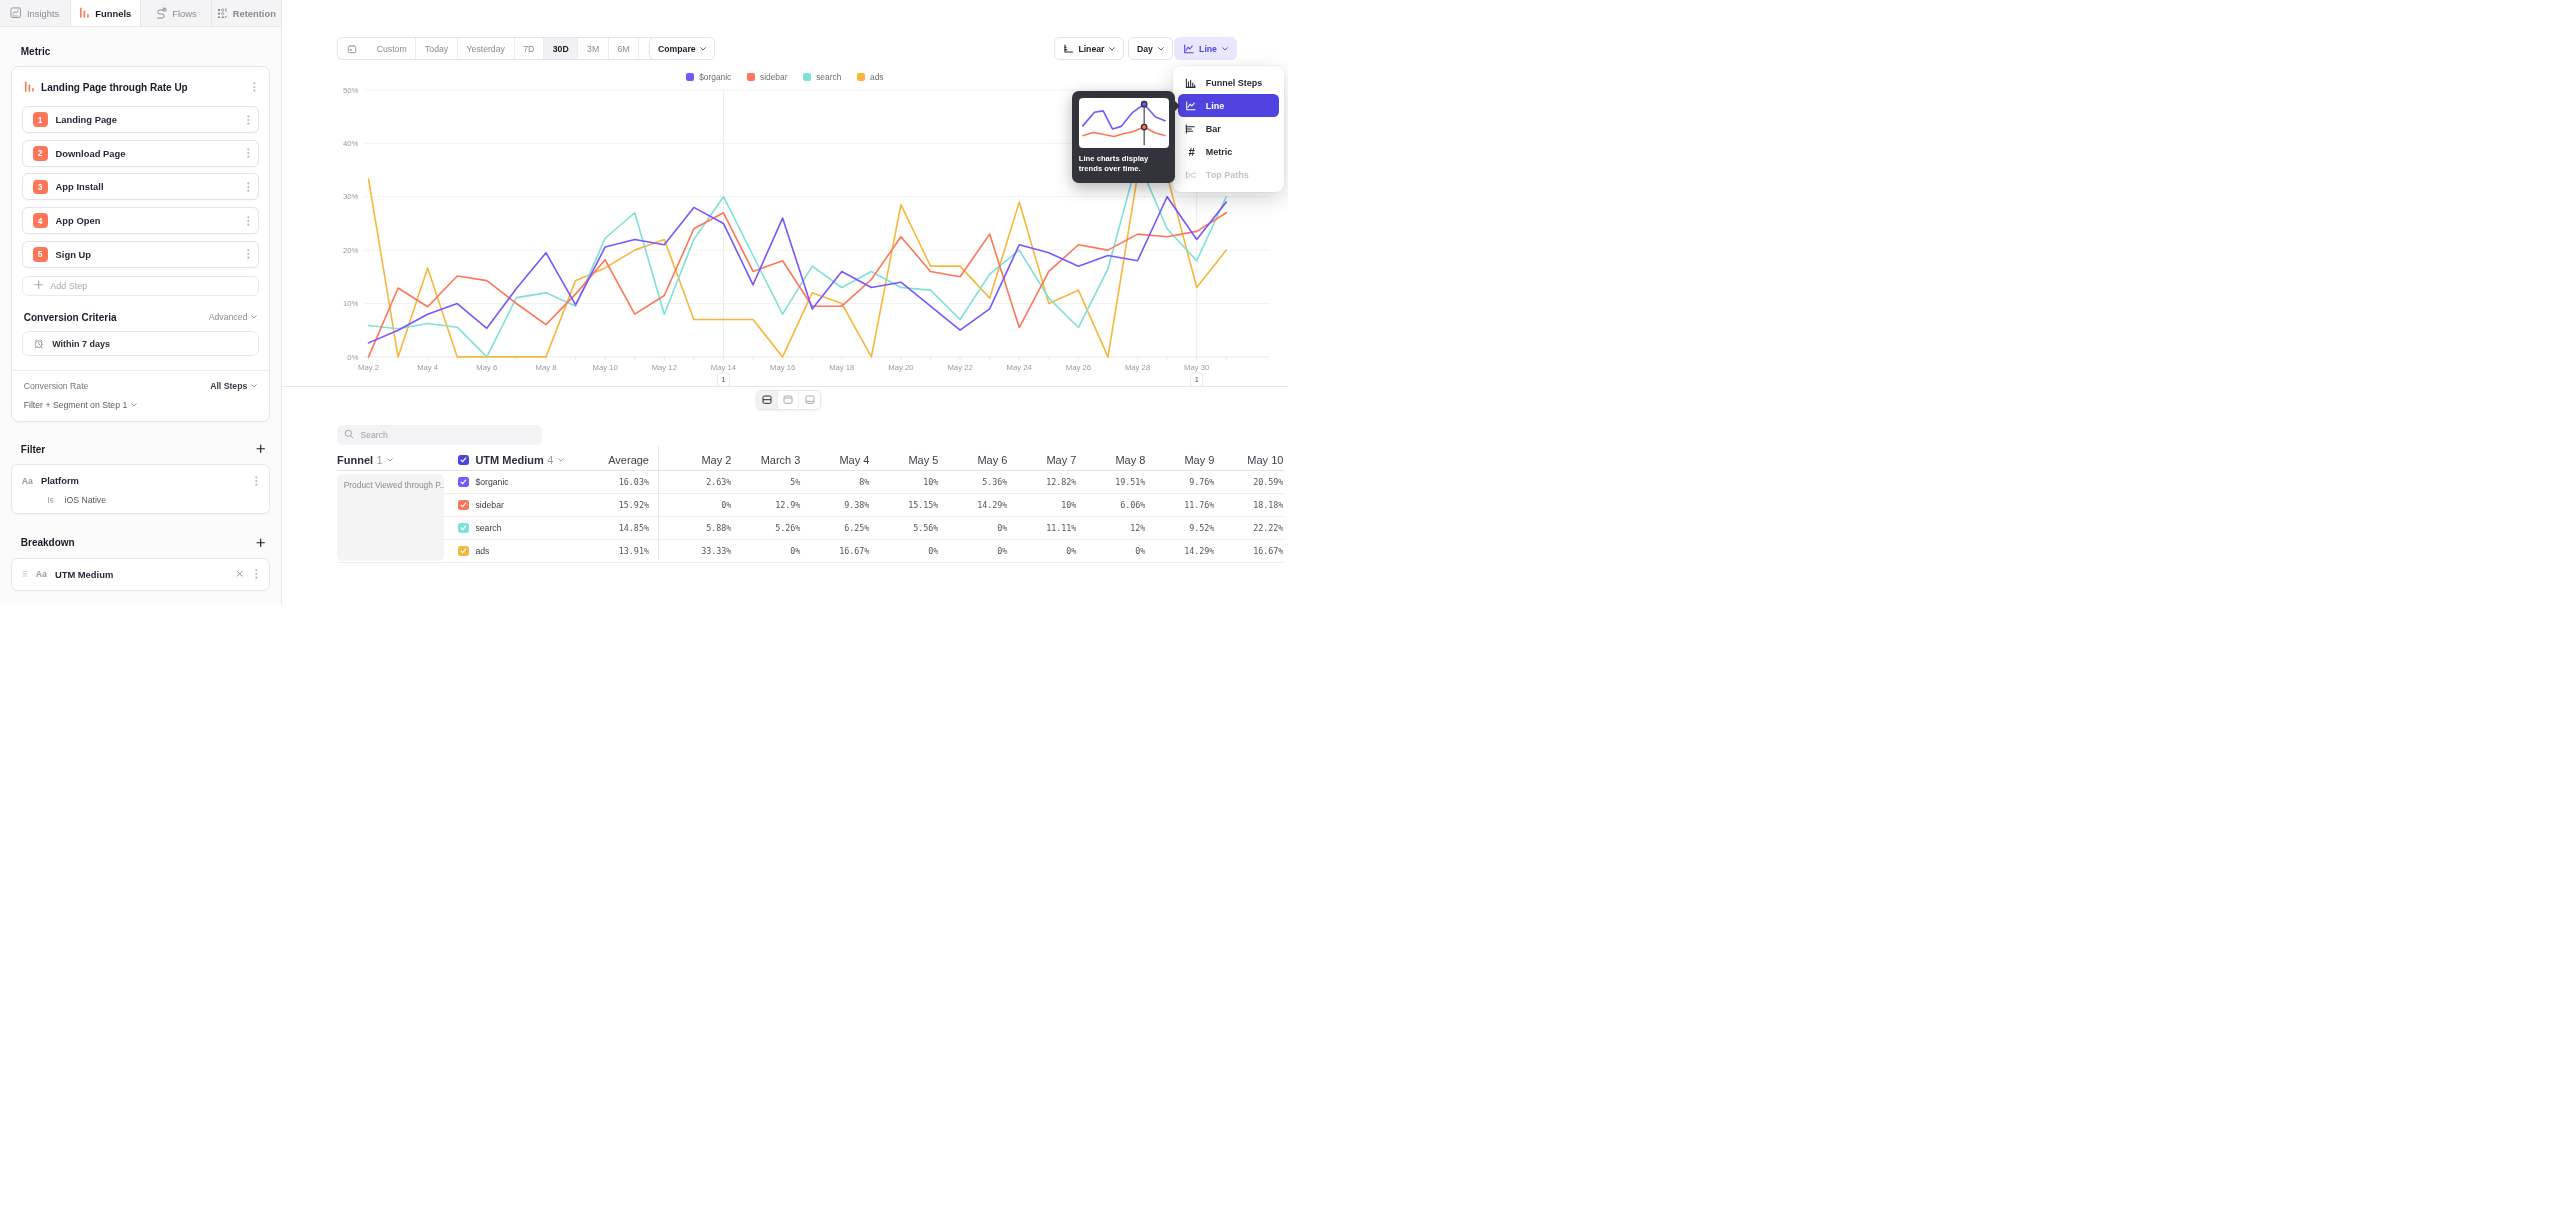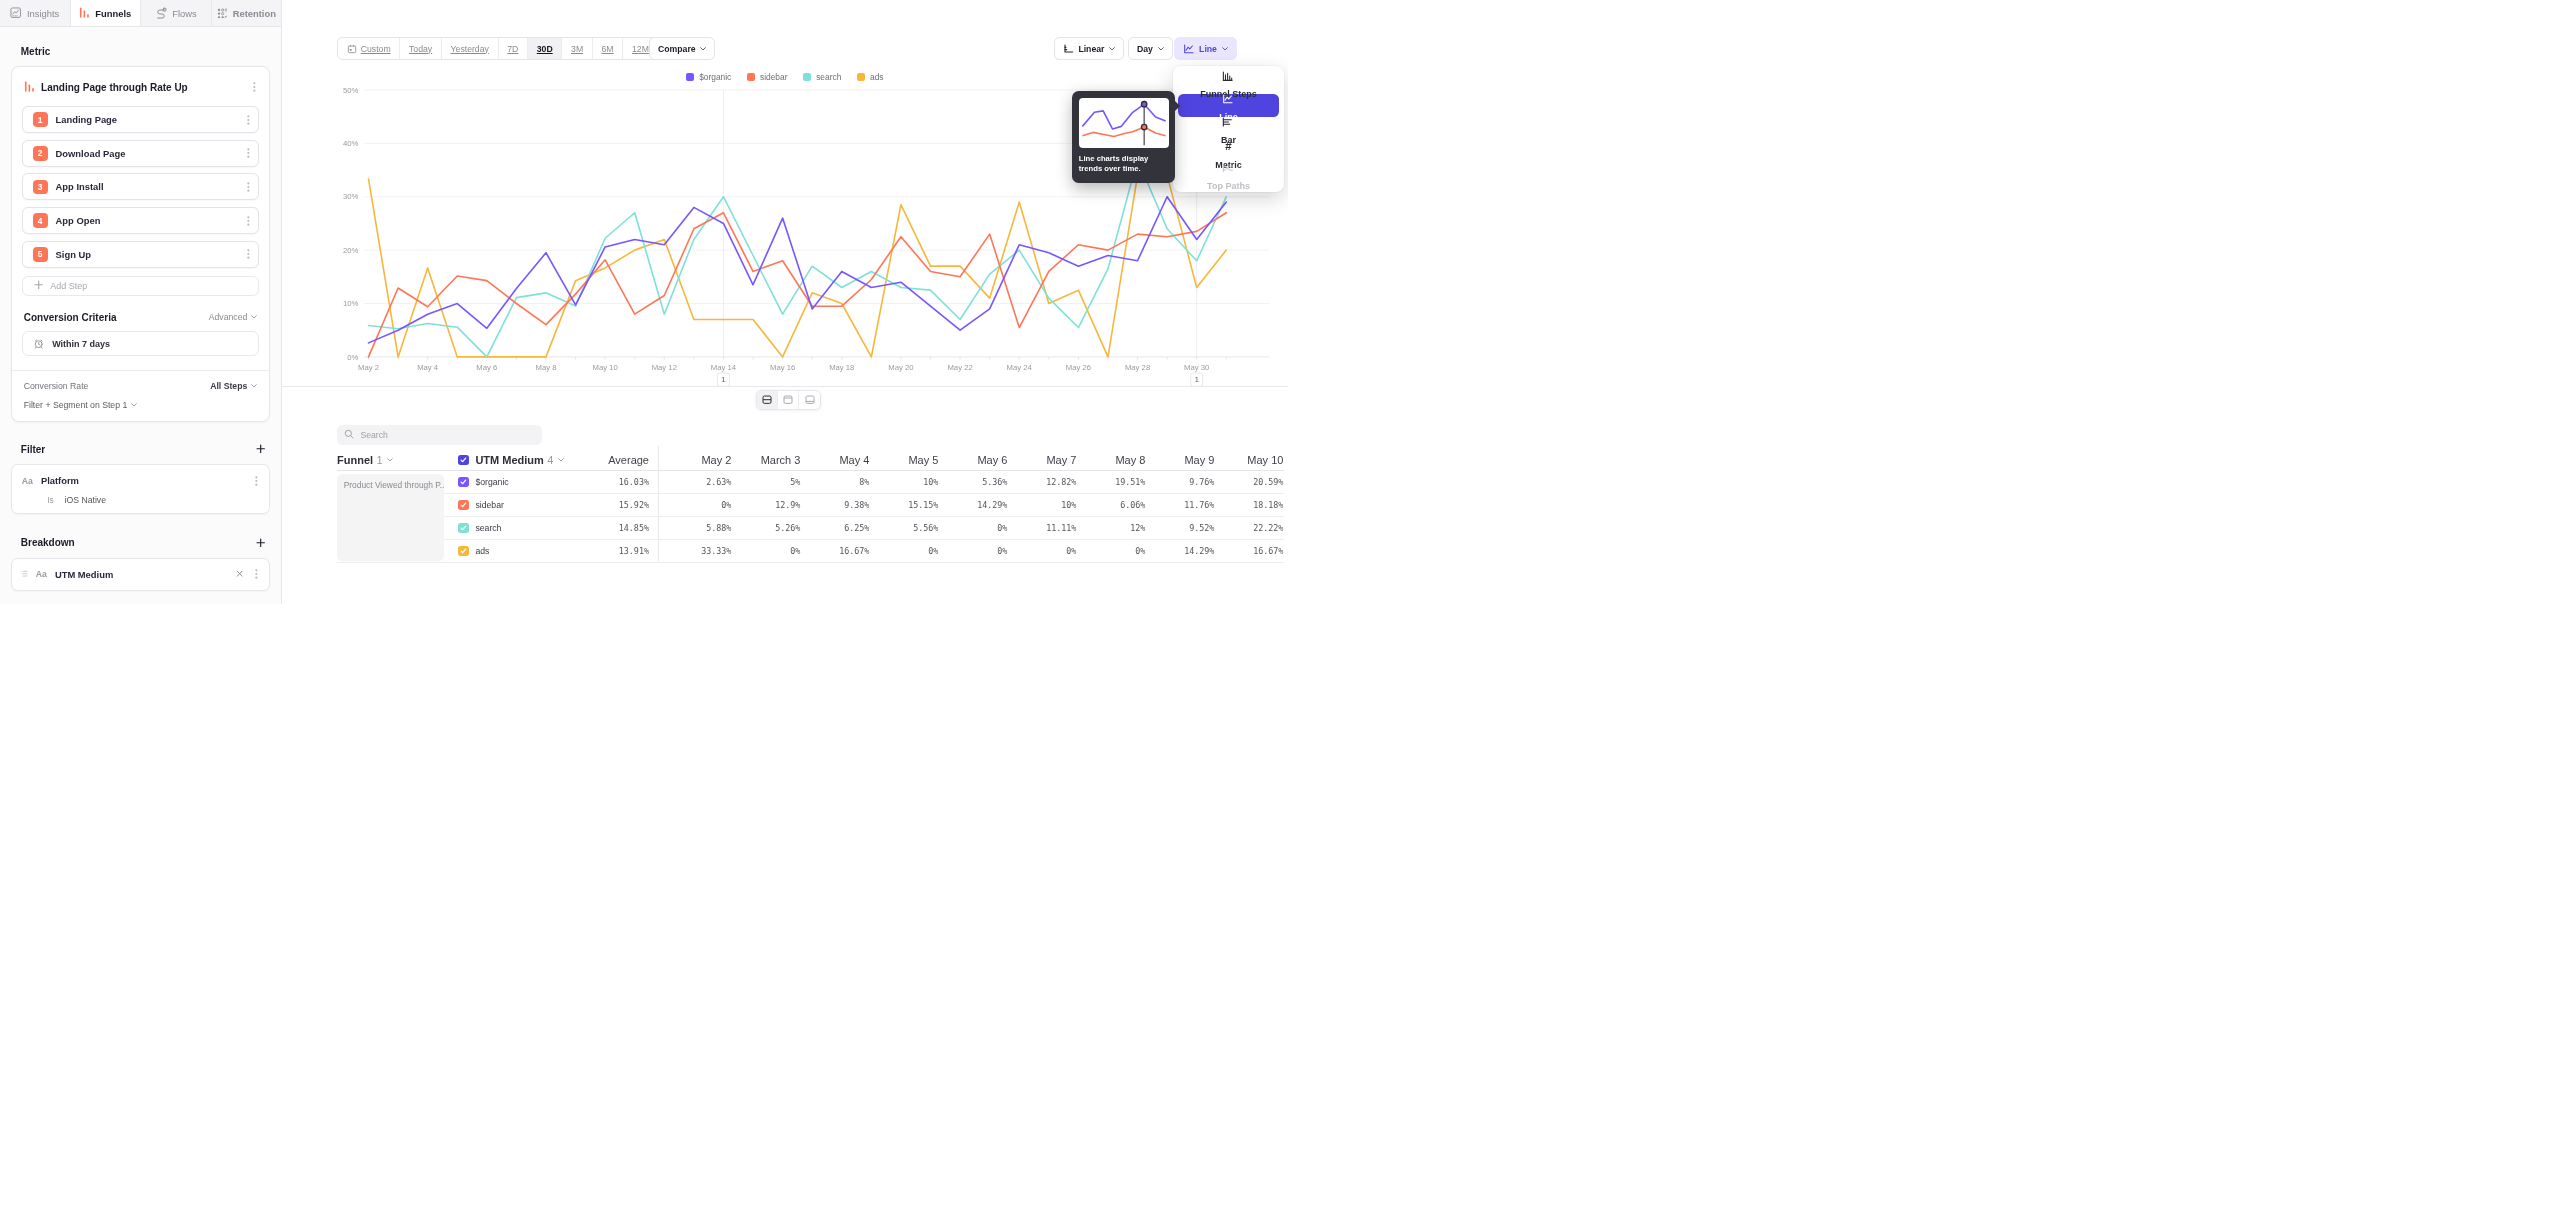--- a/index.html
+++ b/index.html
@@ -41,21 +41,21 @@
   .aa { font-size:8.7px; font-weight:700; color:#9a9aa2; }
   .prop-name { font-size:9.4px; font-weight:600; color:#28283c; flex:1; }
   .prop-sub { margin:6.7px 0 0 25.5px; display:flex; align-items:center; gap:10.7px; }
   .op { font-size:8.4px; color:#9a9aa2; }
   .opval { font-size:8.7px; color:#55555e; }
   .drag { color:#c3c3ca; display:flex; }
   .close-x { color:#8a8a93; display:flex; padding:1.3px; cursor:pointer; }
 
   
   .seg { position:absolute; left:337px; top:37px; height:23px; display:flex; align-items:stretch; border:0.7px solid #e3e3e8; border-radius:5.4px; background:#fff; overflow:hidden; }
-  .seg-item { display:flex; align-items:center; gap:4px; padding:0 8.7px; font-size:8.7px; color:#8a8a93; border-right:0.7px solid #ececef; cursor:pointer; white-space:nowrap;text-decoration:underline; }
+  .seg-item { display:flex; align-items:center; gap:20px; padding:0 8.7px; font-size:8.7px; color:#8a8a93; border-right:0.7px solid #ececef; cursor:pointer; white-space:nowrap; }
   .seg-item:last-child { border-right:none; }
   .seg-item.active { background:#f1f1f3; color:#16161f; font-weight:700; }
   .btn { position:absolute; top:37px; height:23px; display:flex; align-items:center; gap:4.7px; padding:0 8px; border:0.7px solid #e3e3e8; border-radius:5.4px; background:#fff; font-size:8.7px; font-weight:600; color:#1c1c28; cursor:pointer; white-space:nowrap; }
   .btn .bicon { display:flex; color:#2a2a33; }
   .btn-line { background:#e9e6fd; border-color:#e9e6fd; color:#4F44E0; }
   .btn-line .bicon, .btn-line .chev { color:#4F44E0; }
 
   
   .legend { position:absolute; left:282px; right:0; top:72px; display:flex; justify-content:center; gap:16px; }
   .legend-item { display:flex; align-items:center; gap:4.7px; font-size:8.4px; color:#6f6f78; cursor:pointer; }
@@ -82,21 +82,21 @@
   .trow { display:flex; align-items:center; height:23px; border-bottom:0.7px solid #ededf0; font-size:8.7px; }
   .cell { display:flex; align-items:center; }
   .cell.num { justify-content:flex-end; font-family:"DejaVu Sans Mono", monospace; font-size:8.4px; color:#55555e; }
   .cbox { width:10.7px; height:10.7px; border-radius:2.7px; display:flex; align-items:center; justify-content:center; margin-right:6.7px; cursor:pointer; flex:0 0 auto; }
   .rname { color:#3c3c46; }
   .group-box { position:absolute; left:0; top:3.4px; width:107px; height:87px; background:#f4f4f5; border-radius:5.4px; padding:6px 6.7px; font-size:8.4px; color:#8a8a93; white-space:nowrap; overflow:hidden; }
   .vsep { position:absolute; left:658px; top:446px; width:0.7px; height:115px; background:#e7e7ea; }
 
   
   .menu { position:absolute; left:1173px; top:66px; width:111px; background:#fff; border-radius:8px; padding:5.4px; z-index:11; box-shadow:0 6.7px 20px rgba(0,0,0,.16), 0 0 0 0.7px rgba(0,0,0,.04); }
-  .menu-item { height:23px; display:flex; align-items:center; gap:7.4px; padding:0 6.7px; border-radius:5.4px; font-size:9px; color:#2a2a33; font-weight:600; cursor:pointer;flex-direction:column; }
+  .menu-item { height:23px; display:flex; align-items:center; gap:7.4px; padding:0 6.7px; border-radius:5.4px; font-size:9px; color:#2a2a33; font-weight:600; cursor:pointer; }
   .menu-item .mi-icon { width:13.4px; display:flex; color:#2a2a33; }
   .menu-item.selected { background:#4F44E0; color:#fff; }
   .menu-item.selected .mi-icon { color:#fff; }
   .menu-item.disabled { color:#c0c0c7; cursor:default; }
   .menu-item.disabled .mi-icon { color:#c0c0c7; }
   .mi-hash { font-size:11.4px; font-weight:700; width:13.4px; text-align:center; }
 
   .tooltip { position:absolute; left:1072px; top:91px; width:103px; background:#33333b; border-radius:6.7px; padding:6.7px 6.7px 8px; z-index:12; box-shadow:0 5.4px 16px rgba(0,0,0,.28); }
   .tooltip .mini { background:#fff; border-radius:4px; display:block; }
   .tooltip .txt { color:#fff; font-size:7.7px; line-height:1.4; margin-top:6px; font-weight:600; }

